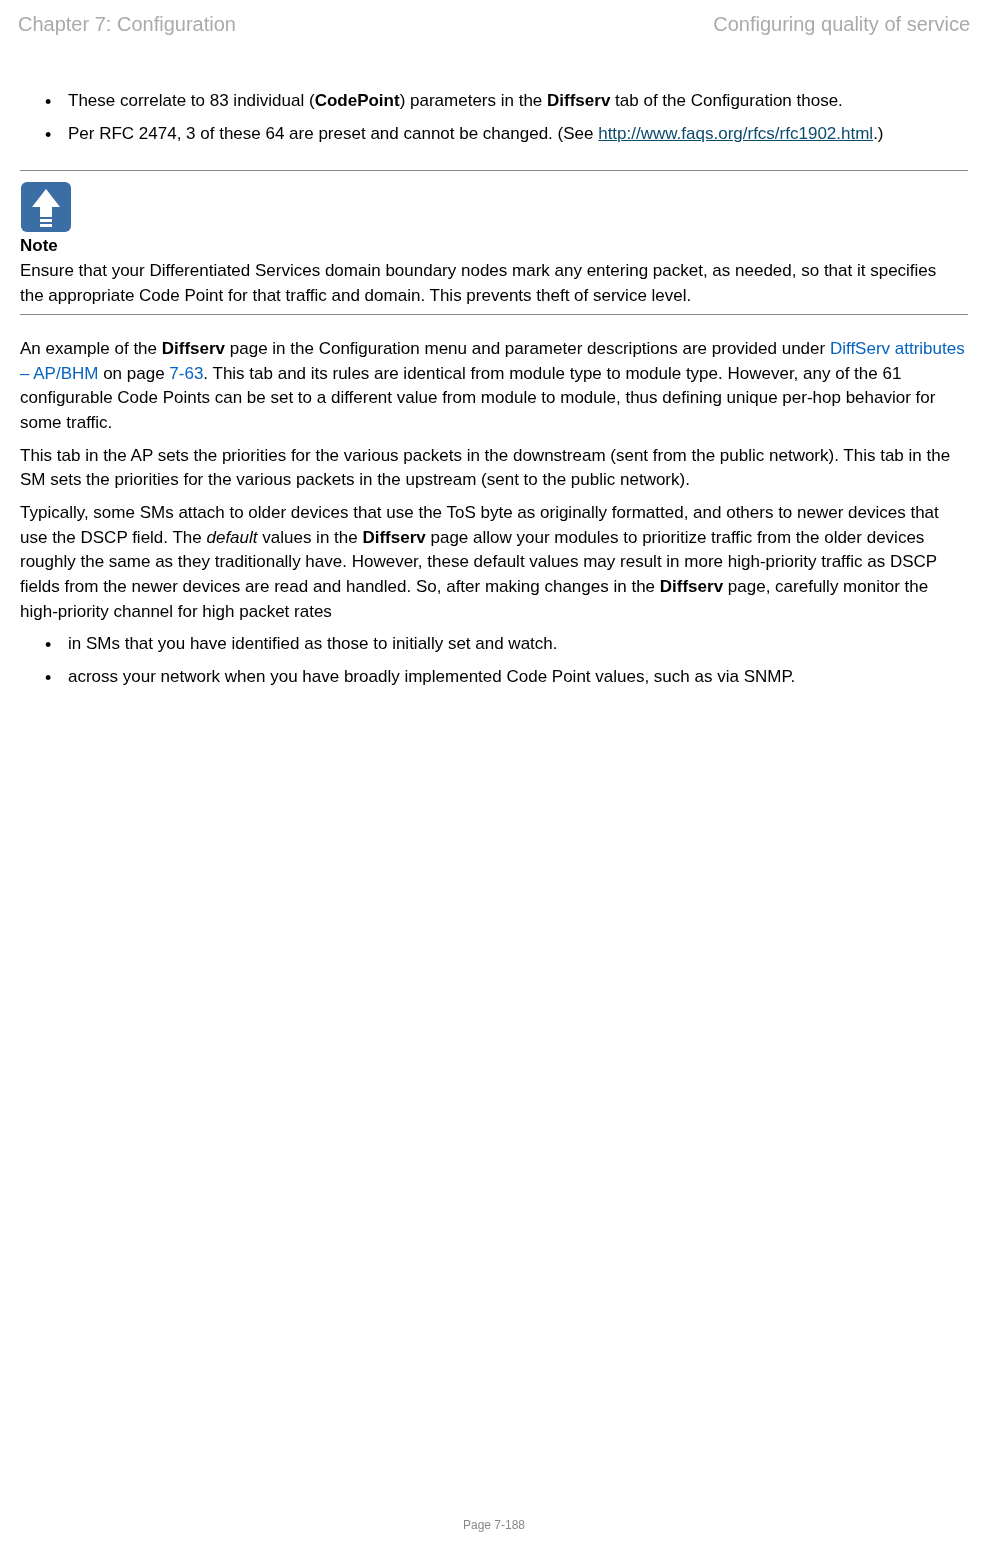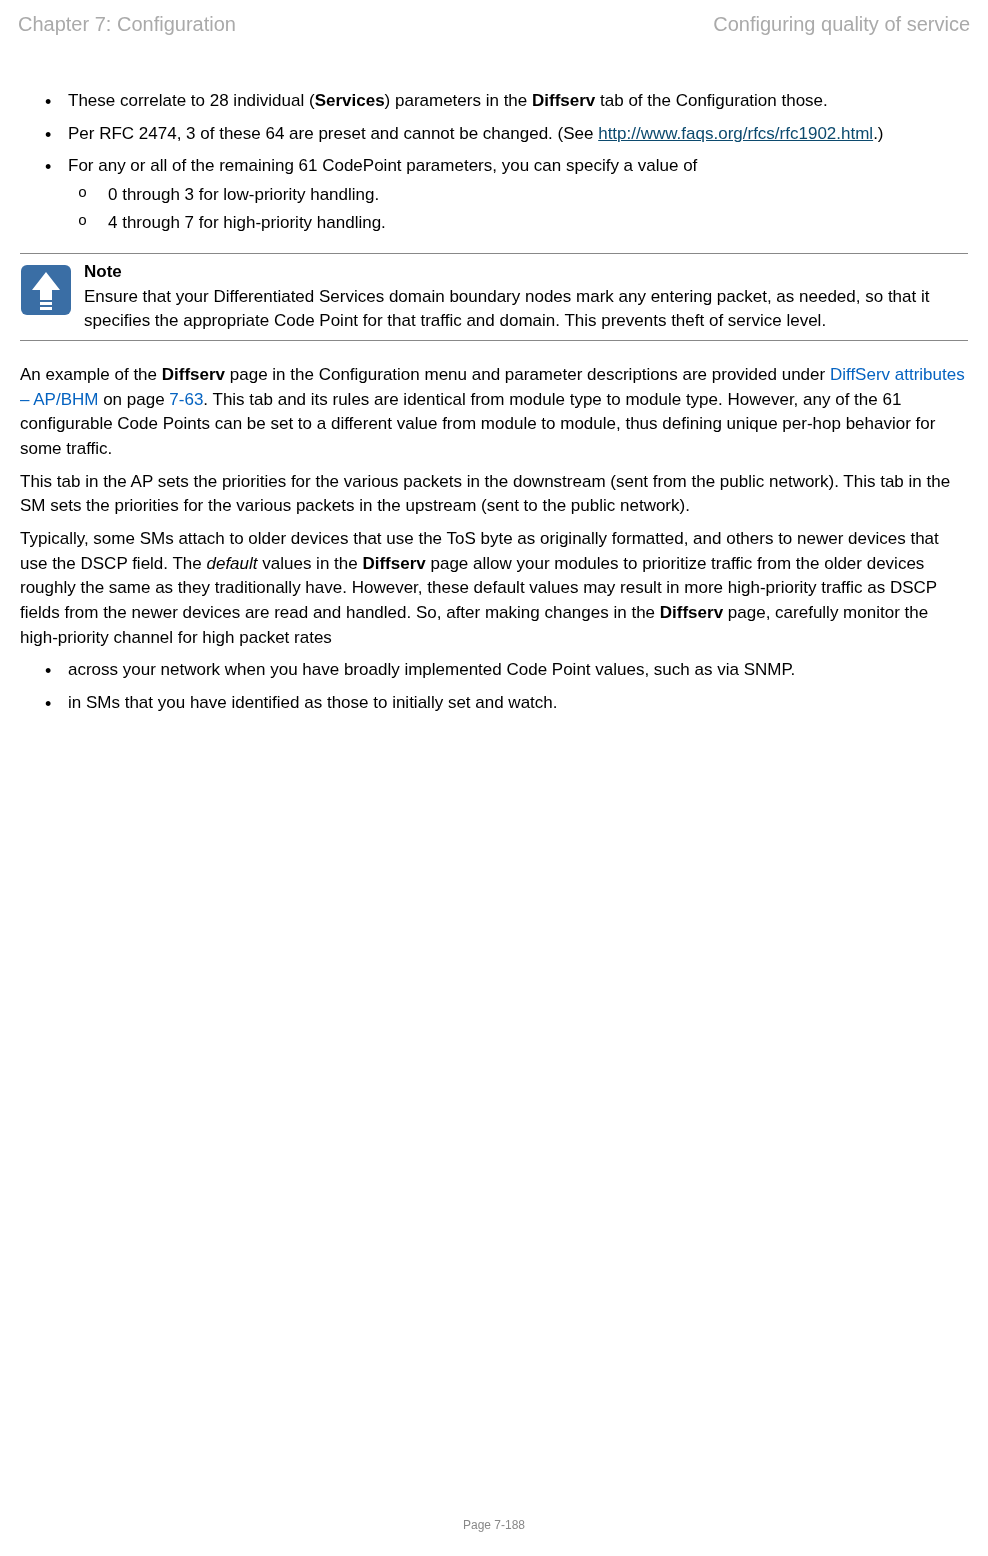--- a/index.html
+++ b/index.html
@@ -37,26 +37,27 @@
       content: "o";
       position: absolute;
       left: 2px;
       top: 0;
       font-size: 15px;
       font-family: 'Courier New', monospace;
     }
     .link { color: #0c4a6e; text-decoration: underline; }
     .xref { color: #0563C1; }
     .note-box {
-      margin: 18px 0 22px 0;
+      margin: 24px 0 22px 0;
       border-top: 1px solid #888;
       border-bottom: 1px solid #888;
       padding: 6px 0 6px 0;
       display: flex;
-      gap: 12px;
+      gap: 1px;
+      flex-direction: column;
     }
     .note-icon {
       width: 52px;
       height: 52px;
       flex-shrink: 0;
       margin-top: 4px;
     }
     .note-text { flex: 1; padding-right: 6px; }
     .note-title { font-weight: bold; }
     p.body { margin-bottom: 8px; }
@@ -78,31 +79,24 @@
 
 <div class="header">
   <span>Chapter 7:  Configuration</span>
   <span>Configuring quality of service</span>
 </div>
 
 <div class="content">
 
   <ul class="top-list">
     <li>
-      <span>These correlate to 28 individual (</span><b>Services</b><span>) parameters in the </span><b>Diffserv</b><span> tab of the Configuration those.</span>
+      <span>These correlate to 83 individual (</span><b>CodePoint</b><span>) parameters in the </span><b>Diffserv</b><span> tab of the Configuration those.</span>
     </li>
     <li>
       <span>Per RFC 2474, 3 of these 64 are preset and cannot be changed. (See </span><a class="link">http://www.faqs.org/rfcs/rfc1902.html</a><span>.)</span>
-    </li>
-    <li>
-      <span>For any or all of the remaining 61 CodePoint parameters, you can specify a value of</span>
-      <ul class="sub-list">
-        <li>0 through 3 for low-priority handling.</li>
-        <li>4 through 7 for high-priority handling.</li>
-      </ul>
     </li>
   </ul>
 
   <div class="note-box">
     <div class="note-icon">
       <svg viewBox="0 0 52 52" width="52" height="52">
         <rect x="1" y="1" width="50" height="50" rx="6" fill="#3A6EA5"></rect>
         <polygon points="26,8 40,26 32,26 32,36 20,36 20,26 12,26" fill="#fff"></polygon>
         <rect x="20" y="38" width="12" height="3" fill="#fff"></rect>
         <rect x="20" y="43" width="12" height="3" fill="#fff"></rect>
@@ -118,19 +112,19 @@
     <span>An example of the </span><b>Diffserv</b><span> page in the Configuration menu and parameter descriptions are provided under </span><span class="xref">DiffServ attributes – AP/BHM</span><span> on page </span><span class="xref">7-63</span><span>. This tab and its rules are identical from module type to module type. However, any of the 61 configurable Code Points can be set to a different value from module to module, thus defining unique per-hop behavior for some traffic.</span>
   </p>
 
   <p class="body">This tab in the AP sets the priorities for the various packets in the downstream (sent from the public network). This tab in the SM sets the priorities for the various packets in the upstream (sent to the public network).</p>
 
   <p class="body">
     <span>Typically, some SMs attach to older devices that use the ToS byte as originally formatted, and others to newer devices that use the DSCP field. The </span><i>default</i><span> values in the </span><b>Diffserv</b><span> page allow your modules to prioritize traffic from the older devices roughly the same as they traditionally have. However, these default values may result in more high-priority traffic as DSCP fields from the newer devices are read and handled. So, after making changes in the </span><b>Diffserv</b><span> page, carefully monitor the high-priority channel for high packet rates</span>
   </p>
 
   <ul class="top-list">
+    <li>in SMs that you have identified as those to initially set and watch.</li>
     <li>across your network when you have broadly implemented Code Point values, such as via SNMP.</li>
-    <li>in SMs that you have identified as those to initially set and watch.</li>
   </ul>
 
 </div>
 
 <div class="footer">Page 7-188</div>
 
 </body></html>

